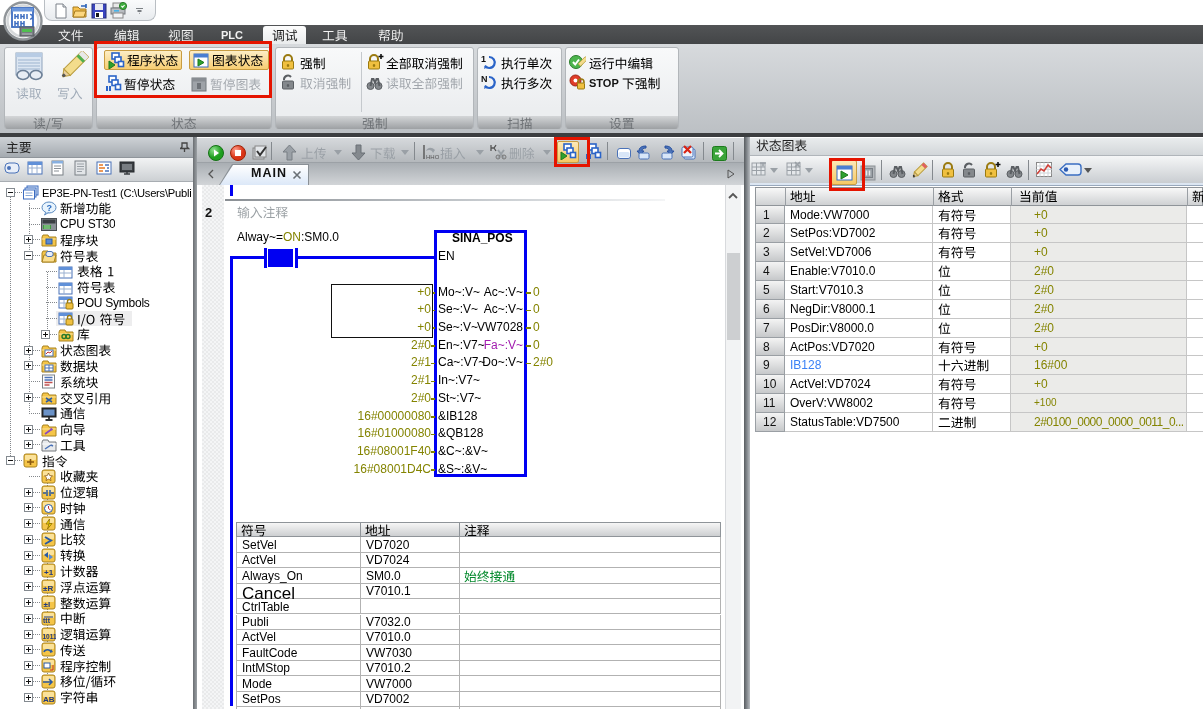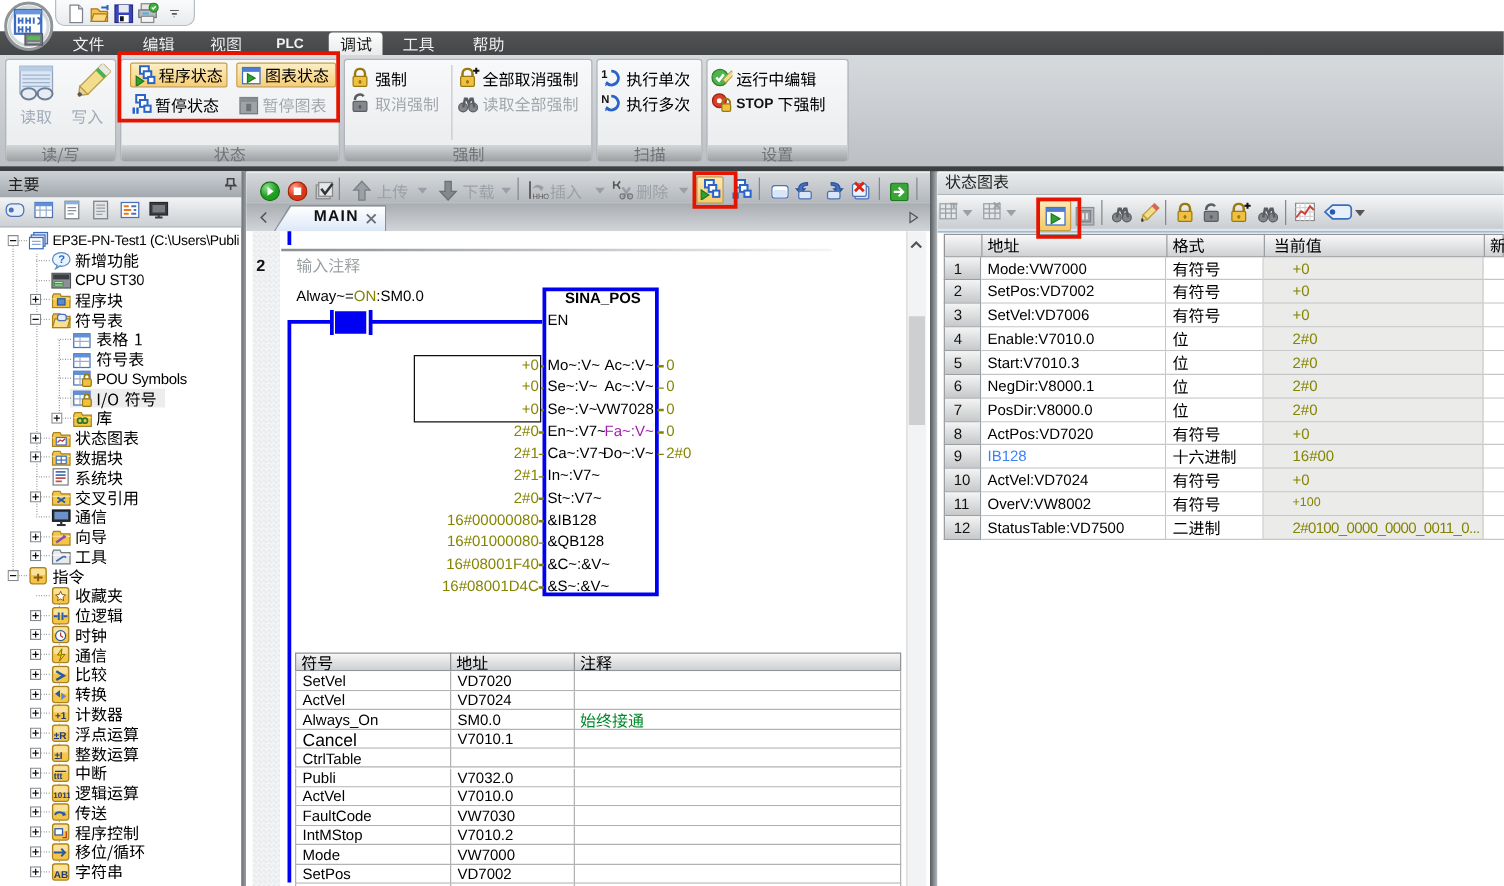--- a/index.html
+++ b/index.html
@@ -1291,21 +1291,21 @@
         <use href="#z105" x="0"></use>
         <use href="#z106" x="1000"></use>
         <use href="#z107" x="2000"></use>
         <use href="#z63" x="3000"></use>
       </g>
     </svg>
   </div>
 <div style="position:absolute;left:360px;top:568.24px;width:1px;height:15.42px;background:#b2b2b2;"></div>
 <div style="position:absolute;left:459px;top:568.24px;width:1px;height:15.42px;background:#b2b2b2;"></div>
 <div style="position:absolute;left:236px;top:583.66px;width:485px;height:15.42px;border:1px solid #b2b2b2;border-top:none;background:#fff;"></div>
-<div style="position:absolute;left:242px;top:585.16px;font-size:14px;color:#000;font-weight:normal;white-space:pre;line-height:1.1;">Cancel</div>
+<div style="position:absolute;left:242px;top:585.16px;font-size:17px;color:#000;font-weight:normal;white-space:pre;line-height:1.1;">Cancel</div>
 <div style="position:absolute;left:366px;top:585.16px;font-size:12px;color:#000;font-weight:normal;white-space:pre;line-height:1.1;">V7010.1</div>
 <div style="position:absolute;left:360px;top:583.66px;width:1px;height:15.42px;background:#b2b2b2;"></div>
 <div style="position:absolute;left:459px;top:583.66px;width:1px;height:15.42px;background:#b2b2b2;"></div>
 <div style="position:absolute;left:236px;top:599.08px;width:485px;height:15.42px;border:1px solid #b2b2b2;border-top:none;background:#fff;"></div>
 <div style="position:absolute;left:242px;top:600.58px;font-size:12px;color:#000;font-weight:normal;white-space:pre;line-height:1.1;">CtrlTable</div>
 <div style="position:absolute;left:366px;top:616px;font-size:12px;color:#000;font-weight:normal;white-space:pre;line-height:1.1;">VD8000</div>
 <div style="position:absolute;left:360px;top:599.08px;width:1px;height:15.42px;background:#b2b2b2;"></div>
 <div style="position:absolute;left:459px;top:599.08px;width:1px;height:15.42px;background:#b2b2b2;"></div>
 <div style="position:absolute;left:236px;top:614.5px;width:485px;height:15.42px;border:1px solid #b2b2b2;border-top:none;background:#fff;"></div>
 <div style="position:absolute;left:242px;top:616px;font-size:12px;color:#000;font-weight:normal;white-space:pre;line-height:1.1;">Publi</div>

